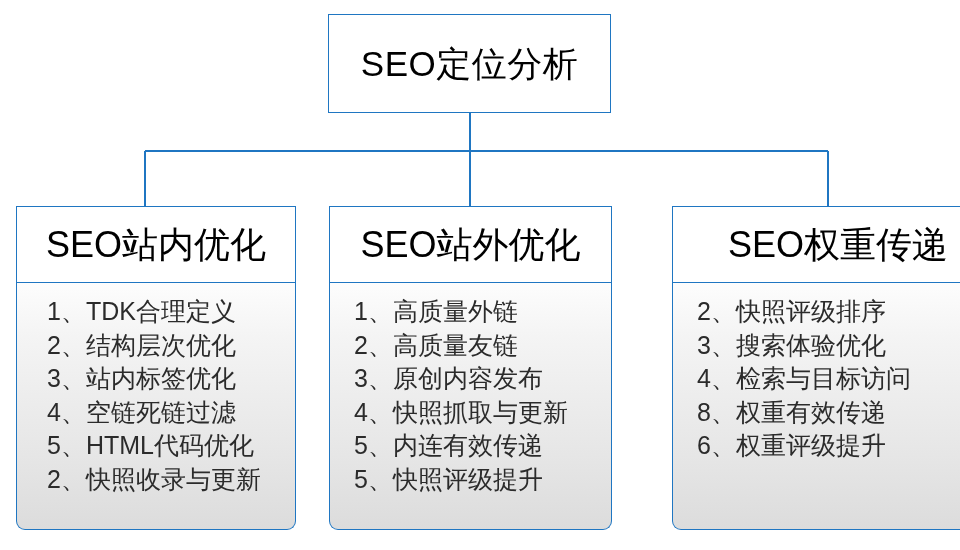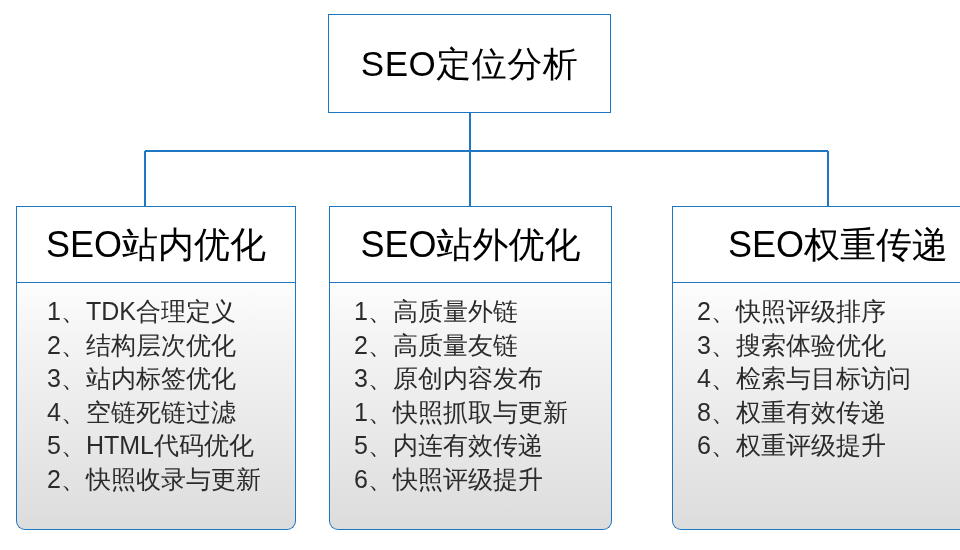--- a/index.html
+++ b/index.html
@@ -135,23 +135,23 @@
   </div>
 
   <div class="column" id="col-1">
     <div class="col-head">
       <span class="col-head-label">SEO站外优化</span>
     </div>
     <div class="col-body">
       <div class="bullet">1、高质量外链</div>
       <div class="bullet">2、高质量友链</div>
       <div class="bullet">3、原创内容发布</div>
-      <div class="bullet">1、快照抓取与更新</div>
+      <div class="bullet">4、快照抓取与更新</div>
       <div class="bullet">5、内连有效传递</div>
-      <div class="bullet">6、快照评级提升</div>
+      <div class="bullet">5、快照评级提升</div>
     </div>
   </div>
 
   <div class="column" id="col-2">
     <div class="col-head">
       <span class="col-head-label">SEO权重传递</span>
     </div>
     <div class="col-body">
       <div class="bullet">2、快照评级排序</div>
       <div class="bullet">3、搜索体验优化</div>

